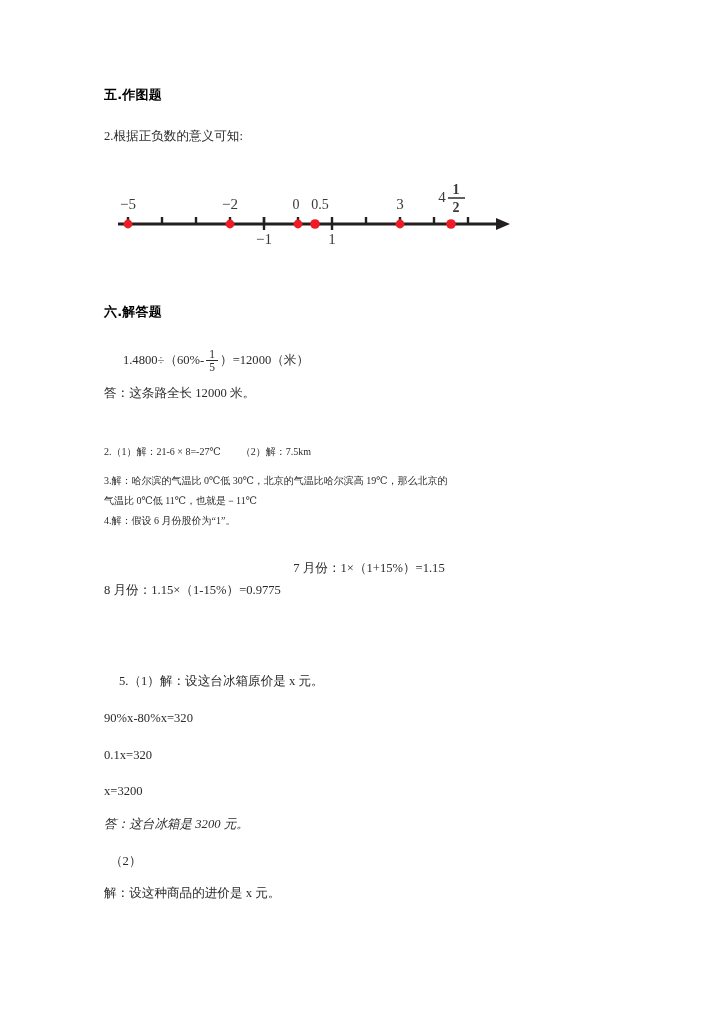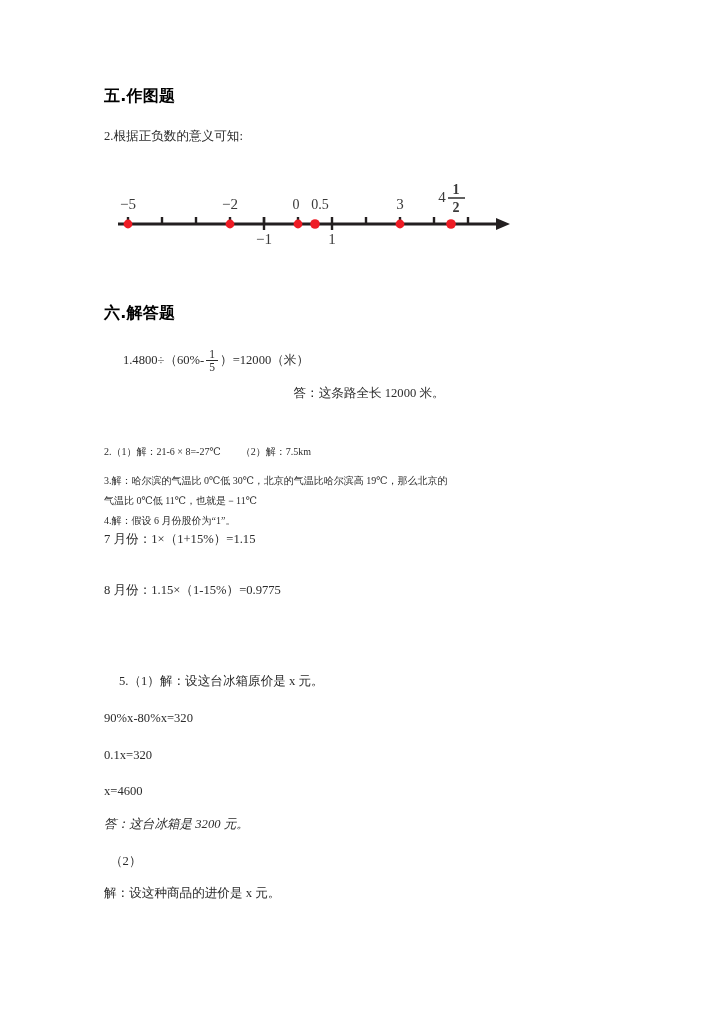--- a/index.html
+++ b/index.html
@@ -24,21 +24,21 @@
   .content {
     position: absolute;
     left: 104px;
     top: 0;
     width: 530px;
   }
 
   .section-heading {
     font-family: "DejaVu Sans", "Liberation Sans", sans-serif;
     font-weight: bold;
-    font-size: 16px;
+    font-size: 13px;
     color: #000000;
     letter-spacing: 0.2px;
   }
   .para {
     font-size: 12.6px;
     line-height: 21px;
     color: #2b2b2b;
     white-space: pre-wrap;
   }
   .para-tight {
@@ -144,38 +144,38 @@
   <div class="content" style="top:283px;margin-top:20px;">
     <div class="section-heading">六.解答题</div>
   </div>
 
   <div class="content" style="top:328px;">
     <div class="para">
       <span>1.4800÷（60%-</span><span class="frac"><span class="num">1</span><span class="den">5</span></span><span>）=12000（米）</span>
     </div>
   </div>
 
-  <div class="content" style="top:383px;text-align:center;">
+  <div class="content" style="top:383px;">
     <div class="para">答：这条路全长 12000 米。</div>
   </div>
 
   <div class="content" style="top:442px;">
     <div class="para-tight">2.（1）解：21-6 × 8=-27℃　　（2）解：7.5km</div>
   </div>
 
   <div class="content" style="top:471px; width:520px;">
     <div class="para-tight" style="white-space:pre-wrap;">3.解：哈尔滨的气温比 0℃低 30℃，北京的气温比哈尔滨高 19℃，那么北京的
 气温比 0℃低 11℃，也就是－11℃</div>
   </div>
 
   <div class="content" style="top:511px;">
     <div class="para-tight">4.解：假设 6 月份股价为“1”。</div>
   </div>
 
-  <div class="content" style="top:529px;">
+  <div class="content" style="top:558px;text-align:center;">
     <div class="para">7 月份：1×（1+15%）=1.15</div>
   </div>
 
   <div class="content" style="top:580px;">
     <div class="para">8 月份：1.15×（1-15%）=0.9775</div>
   </div>
 
 
   <div class="content" style="top:671px;margin-left:15px;">
     <div class="para">5.（1）解：设这台冰箱原价是 x 元。</div>
@@ -183,21 +183,21 @@
 
   <div class="content" style="top:708px;">
     <div class="para">90%x-80%x=320</div>
   </div>
 
   <div class="content" style="top:745px;">
     <div class="para">0.1x=320</div>
   </div>
 
   <div class="content" style="top:781px;">
-    <div class="para">x=4600</div>
+    <div class="para">x=3200</div>
   </div>
 
   <div class="content" style="top:814px;font-style:italic;">
     <div class="para">答：这台冰箱是 3200 元。</div>
   </div>
 
   <div class="content" style="top:851px; left:110px;">
     <div class="para">（2）</div>
   </div>
 

